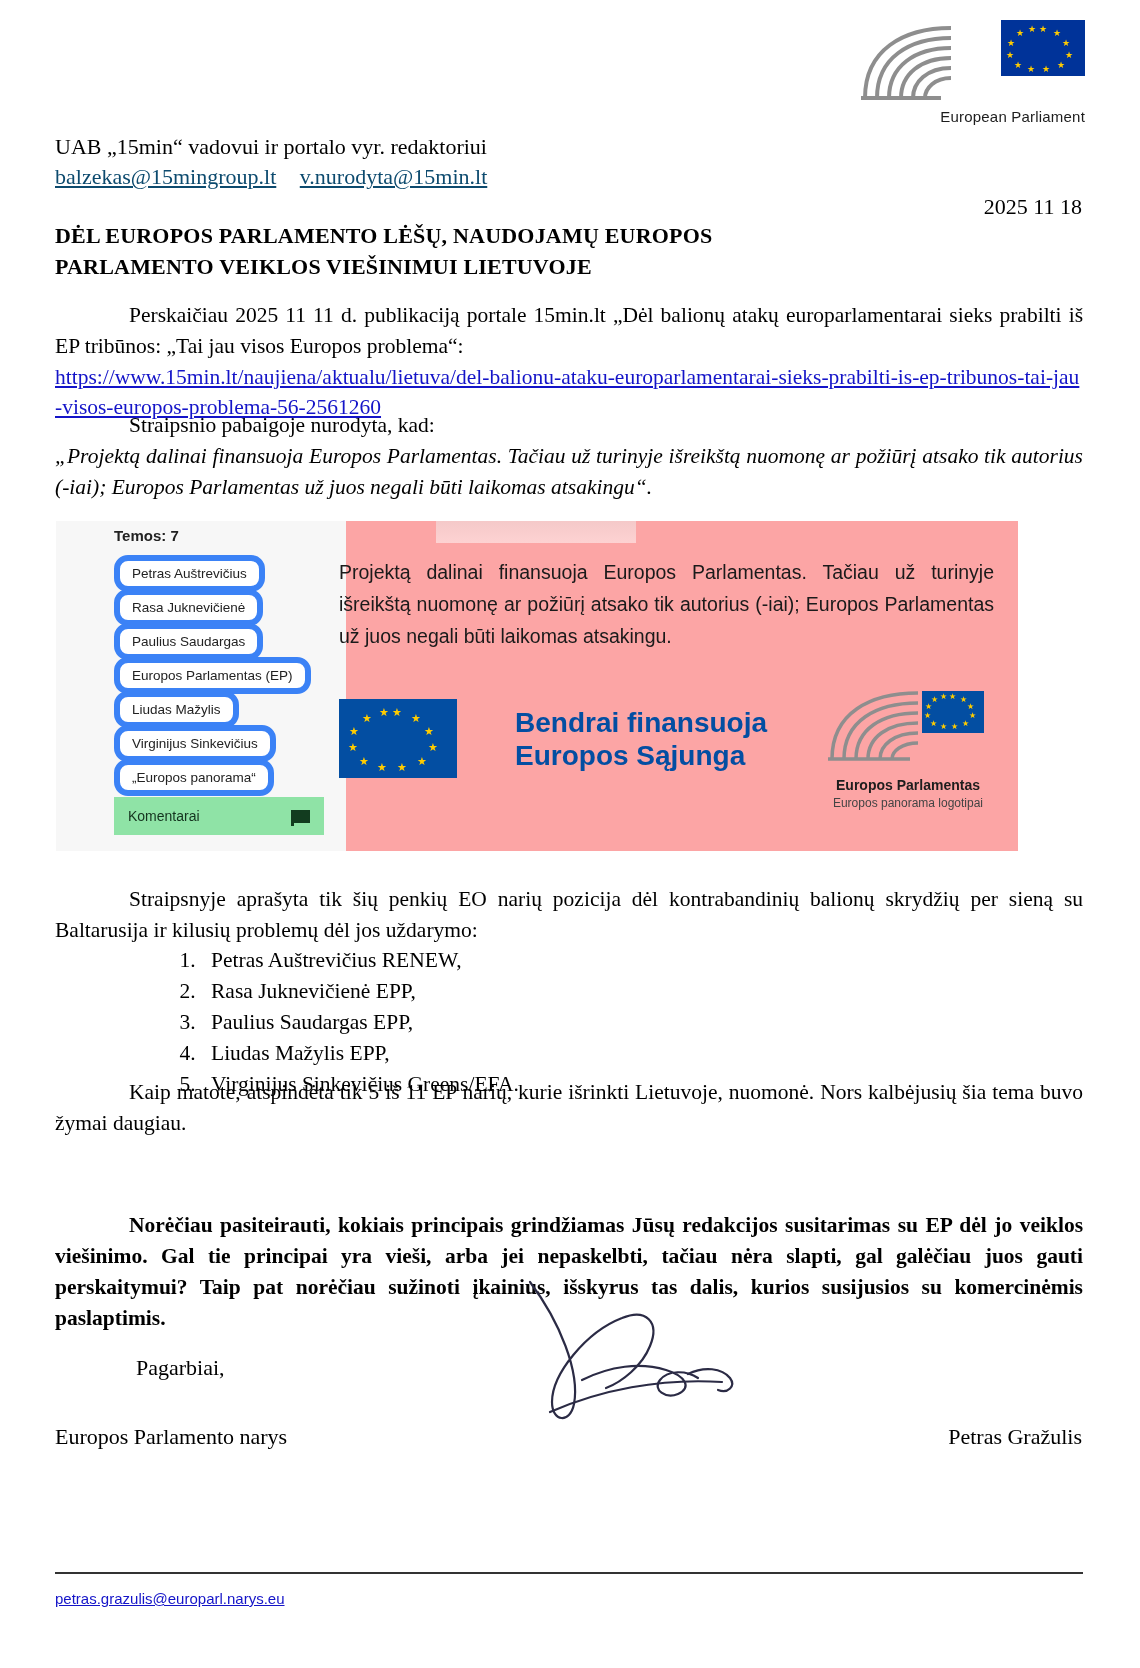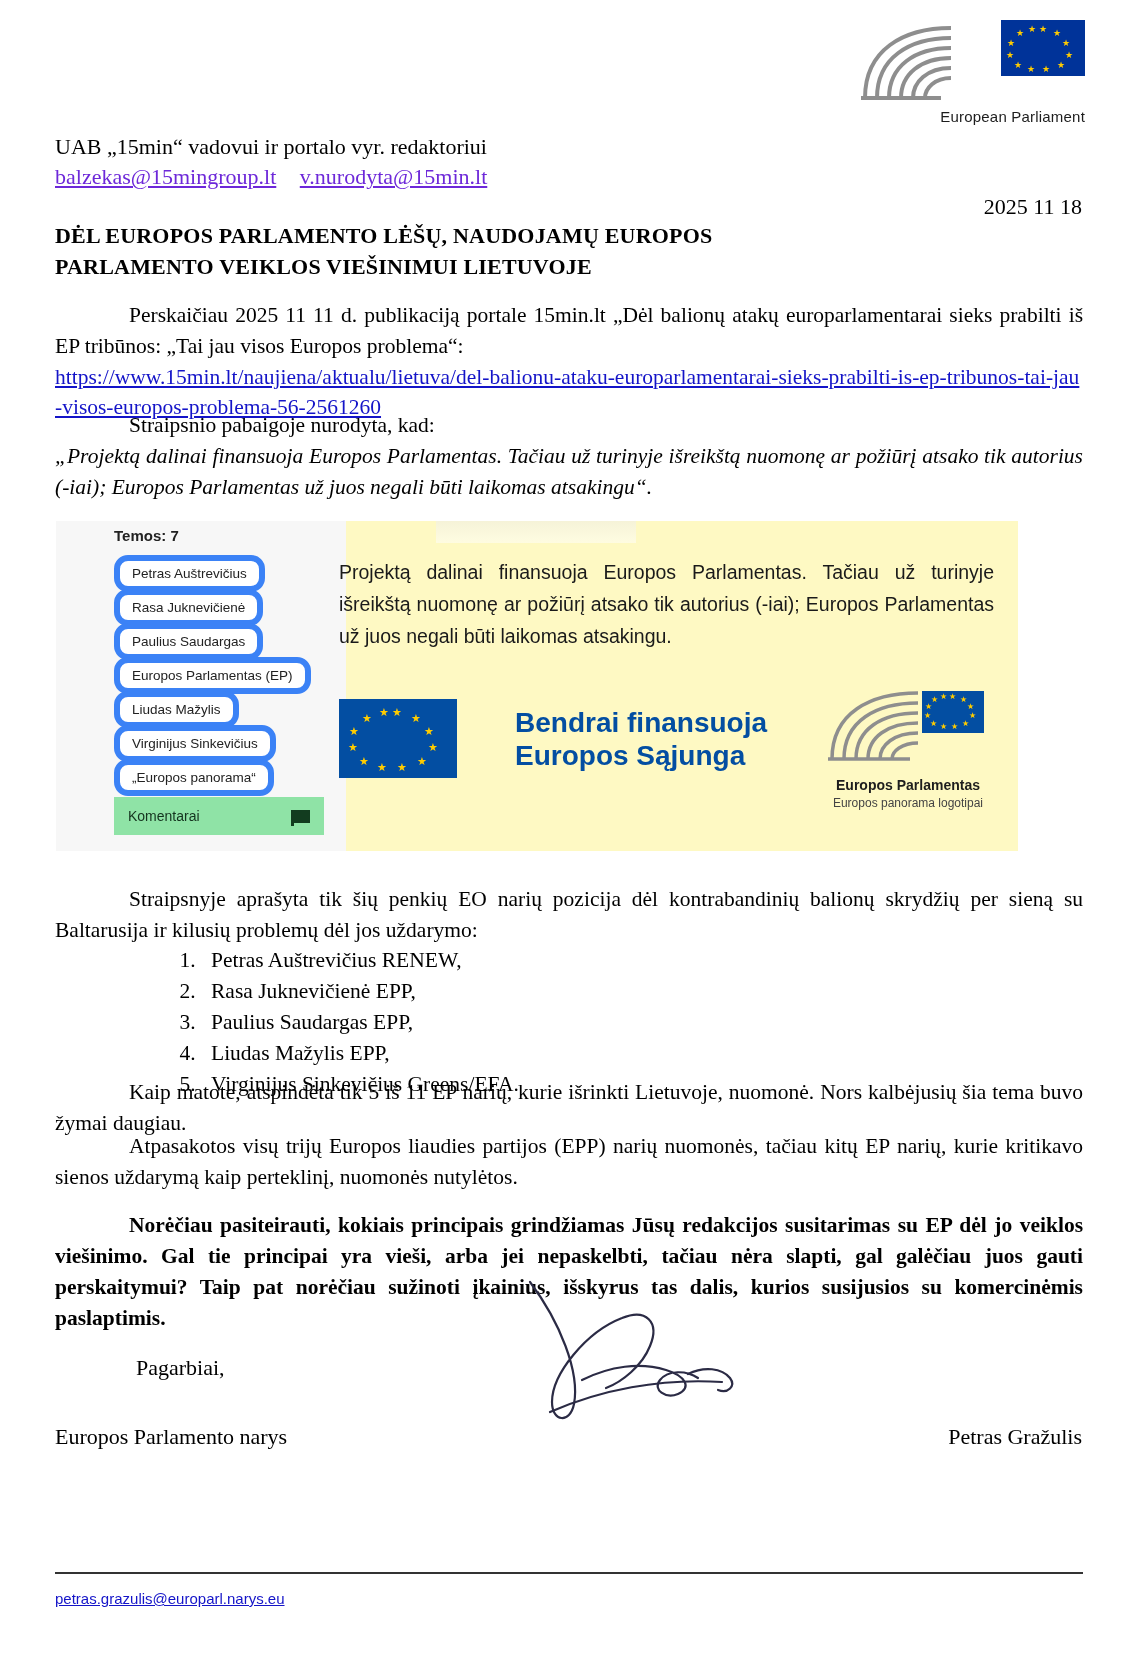--- a/index.html
+++ b/index.html
@@ -70,21 +70,21 @@
 
   
   .addressee {
     position: absolute;
     left: 55px;
     top: 132px;
     font-size: 22px;
     line-height: 30px;
   }
   .email-link {
-    color: #6d28d9;
+    color: #0c4a6e;
     text-decoration: underline;
   }
   .addressee .mails {
     display: block;
   }
   .addressee .mails a { margin-right: 18px; }
 
   .date {
     position: absolute;
     right: 58px;
@@ -143,21 +143,21 @@
     text-align: justify;
   }
 
   
   .figure {
     position: absolute;
     left: 56px;
     top: 521px;
     width: 962px;
     height: 330px;
-    background: #fef9c3;
+    background: #fca5a5;
     overflow: hidden;
   }
   .fig-left {
     position: absolute;
     left: 0; top: 0;
     width: 290px;
     height: 330px;
     background: #f7f7f7;
   }
   .fig-topics {
@@ -499,21 +499,20 @@
 
   <ol class="namelist">
     <li>Petras Auštrevičius RENEW,</li>
     <li>Rasa Juknevičienė EPP,</li>
     <li>Paulius Saudargas EPP,</li>
     <li>Liudas Mažylis EPP,</li>
     <li>Virginijus Sinkevičius Greens/EFA.</li>
   </ol>
 
   <div class="para p4">Kaip matote, atspindėta tik 5 iš 11 EP narių, kurie išrinkti Lietuvoje, nuomonė. Nors kalbėjusių šia tema buvo žymai daugiau.</div>
-  <div class="para p5">Atpasakotos visų trijų Europos liaudies partijos (EPP) narių nuomonės, tačiau kitų EP narių, kurie kritikavo sienos uždarymą kaip perteklinį, nuomonės nutylėtos.</div>
   <div class="para p6">Norėčiau pasiteirauti, kokiais principais grindžiamas Jūsų redakcijos susitarimas su EP dėl jo veiklos viešinimo. Gal tie principai yra vieši, arba jei nepaskelbti, tačiau nėra slapti, gal galėčiau juos gauti perskaitymui? Taip pat norėčiau sužinoti įkainius, išskyrus tas dalis, kurios susijusios su komercinėmis paslaptimis.</div>
 
   <div class="signoff">Pagarbiai,</div>
 
   <div class="signature">
     <svg width="300" height="180" viewBox="0 0 300 180">
       <g fill="none" stroke="#2b2b45" stroke-width="2.2" stroke-linecap="round">
         <path d="M40 20 C70 60 90 110 84 142 C80 162 62 160 62 140 C62 112 96 70 132 56 C156 46 170 60 160 84 C152 104 132 120 116 126"></path>
         <path d="M92 118 C120 104 150 100 176 108 C196 114 202 126 188 132 C176 137 162 128 170 118 C178 108 196 108 208 116"></path>
         <path d="M198 112 C214 104 232 106 240 116 C246 124 238 132 228 128"></path>

